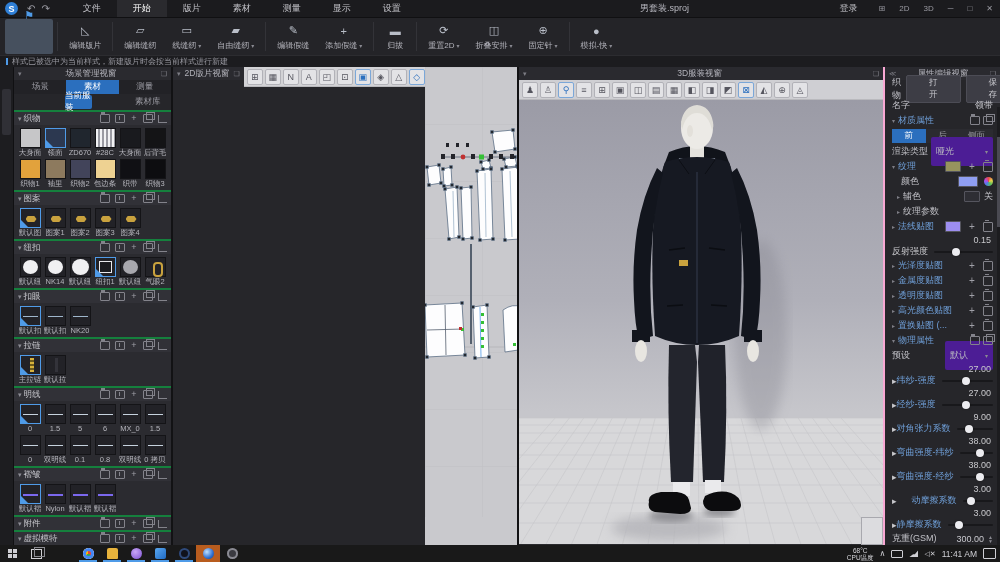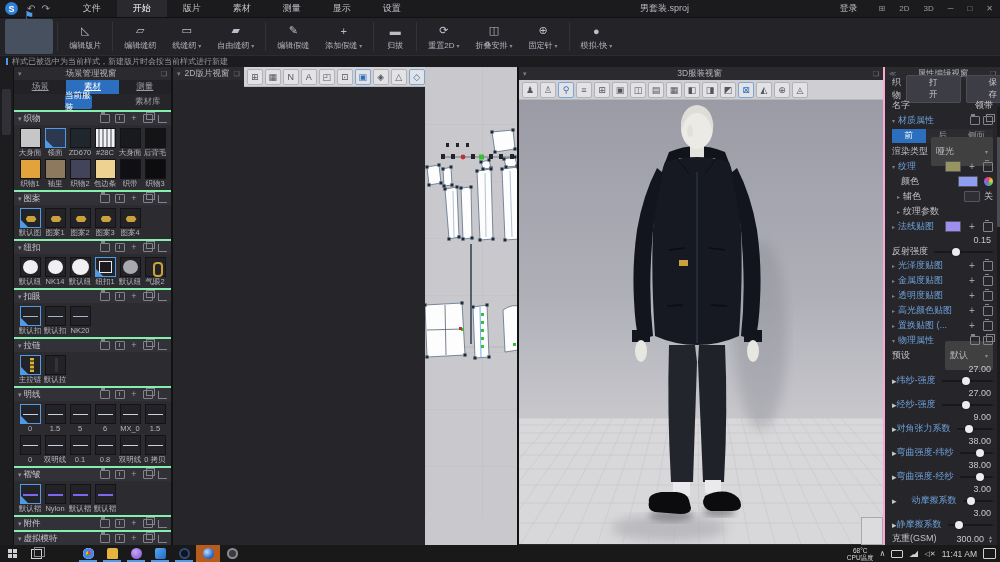--- a/index.html
+++ b/index.html
@@ -31,27 +31,27 @@
   .rbtn.active .rlb{color:#e8eef6;margin-top:32px;}
   
   .statusmsg{height:11px;background:#1c1c1f;border-top:1px solid #2c2c30;display:flex;align-items:center;
              font-size:8px;color:#97979f;padding-left:6px;flex:0 0 auto;}
   .statusmsg:before{content:"";width:2px;height:7px;background:#4f9be8;margin-right:4px;}
   
   .main{flex:1;display:flex;min-height:0;background:#151517;}
   .leftstrip{width:13px;background:#1d1d20;border-right:1px solid #101012;position:relative;}
   .leftstrip .vtab{position:absolute;top:22px;left:2px;width:9px;height:46px;background:#303036;border-radius:2px;}
   
-  .sidebar{width:157px;background:#86efac;border-right:2px solid #121214;display:flex;flex-direction:column;overflow:hidden;}
+  .sidebar{width:157px;background:#15803d;border-right:2px solid #121214;display:flex;flex-direction:column;overflow:hidden;}
   .pheader{height:13px;background:#2a2a2f;display:flex;align-items:center;font-size:8.5px;color:#b2b2ba;flex:0 0 auto;}
   .pheader .ph-l{color:#7d7d85;font-size:7px;margin:0 4px;}
   .pheader .ph-t{flex:1;text-align:center;}
   .pheader .ph-r{color:#7d7d85;font-size:7px;margin:0 4px;}
   .tabs{display:flex;height:14px;background:#222226;flex:0 0 auto;}
-  .tabs .tab{flex:1;display:flex;align-items:center;justify-content:center;font-size:8.5px;color:#9a9aa2;text-decoration:underline;}
+  .tabs .tab{flex:1;display:flex;align-items:center;justify-content:center;font-size:8.5px;color:#9a9aa2;}
   .tabs .tab.on{background:#2b6fbe;color:#fff;}
   .subtabs{display:flex;height:14px;background:#26262a;padding:1px 10px;gap:2px;flex:0 0 auto;}
   .subtabs .tab{flex:1;display:flex;align-items:center;justify-content:center;font-size:8.5px;color:#9a9aa2;border-radius:2px;margin-left:41px;}
   .subtabs .tab.on{background:#2b6fbe;color:#fff;}
   .sections{flex:1;overflow:hidden;}
   .sec-h{height:13px;background:#313137;display:flex;align-items:center;padding:0 4px;gap:2px;margin-top:2px;}
   .sec-h .car{color:#8d8d95;font-size:7px;}
   .sec-h .nm{flex:1;font-size:8.5px;color:#c6c6cc;}
   .mi{width:8px;height:7px;border:1px solid #83838b;border-radius:1px;display:inline-block;position:relative;margin-left:3px;}
   .mi.folder:before{content:"";position:absolute;top:-3px;left:0;width:4px;height:2px;background:#83838b;}
@@ -91,21 +91,21 @@
   .prow{display:flex;align-items:center;padding:0 7px;height:15px;flex:0 0 auto;}
   .prow .lab{color:#c2c2c8;}
   .prow .bluelab{color:#6f9fd8;}
   .prow .car{color:#7d7d85;font-size:6px;margin-right:3px;}
   .prow .fill{flex:1;}
   .prow .val{color:#c8c8ce;}
   .pbtn{background:#3d3d45;border:1px solid #4c4c55;border-radius:2px;color:#c8c8ce;font-size:8.5px;padding:1px 22px;margin-left:5px;}
   .ftabs{display:flex;height:14px;margin:1px 7px;flex:0 0 auto;}
   .ftabs .tab{flex:1;display:flex;align-items:center;justify-content:center;color:#9a9aa2;font-size:8.5px;background:#2b2b30;}
   .ftabs .tab.on{background:#2b6fbe;color:#fff;}
-  .dd{background:#404040;border-radius:2px;color:#b8b8c0;padding:8px 5px;display:flex;align-items:center;gap:8px;min-width:52px;justify-content:space-between;}
+  .dd{background:#4c1d95;border-radius:2px;color:#b8b8c0;padding:8px 5px;display:flex;align-items:center;gap:8px;min-width:52px;justify-content:space-between;}
   .dd .caret{font-size:6px;color:#8a8a92;}
   .swatch{width:14px;height:9px;border:1px solid #55555e;border-radius:1px;}
   .ticon{width:8px;height:8px;border:1px solid #83838b;border-radius:1px;position:relative;margin-left:6px;}
   .ticon.trash:before{content:"";position:absolute;top:-3px;left:1px;width:4px;height:1px;background:#83838b;}
   .ticon.plus{border:none;color:#a0a0a8;font-size:10px;line-height:8px;text-align:center;width:10px;}
   .ticon.wheel{border:none;width:9px;height:9px;border-radius:50%;background:conic-gradient(#e84c4c,#e8d24c,#59c159,#4c7fe8,#b24ce8,#e84c4c);}
   .sliderrow{display:flex;align-items:center;padding:0 7px;height:13px;flex:0 0 auto;}
   .sl{flex:1;height:2px;background:#18181b;position:relative;margin-left:6px;border-radius:1px;}
   .sl i{position:absolute;top:-3px;width:8px;height:8px;border-radius:50%;background:#ececf0;box-shadow:0 0 2px #0008;}
   .valrow{display:flex;justify-content:flex-end;padding:0 9px;height:11px;align-items:center;flex:0 0 auto;}

